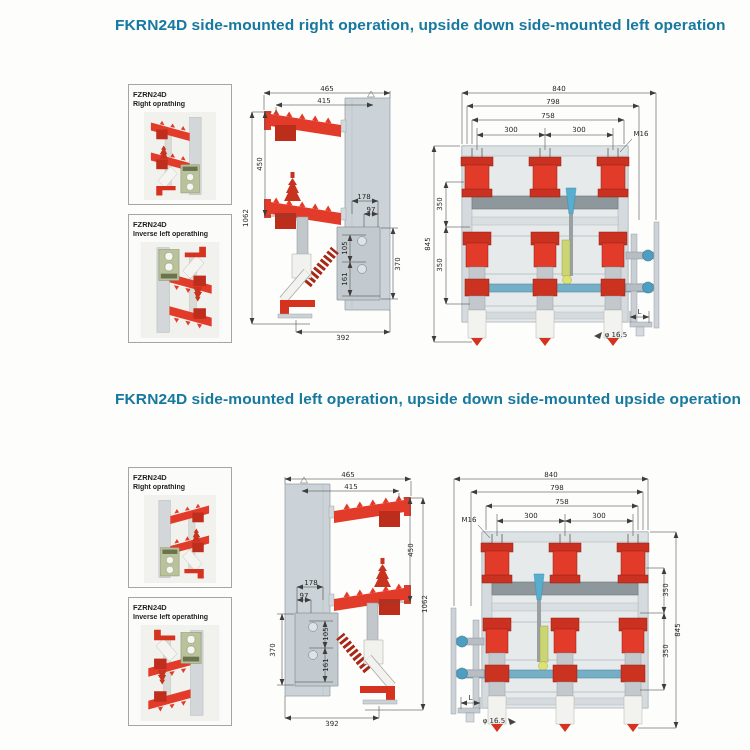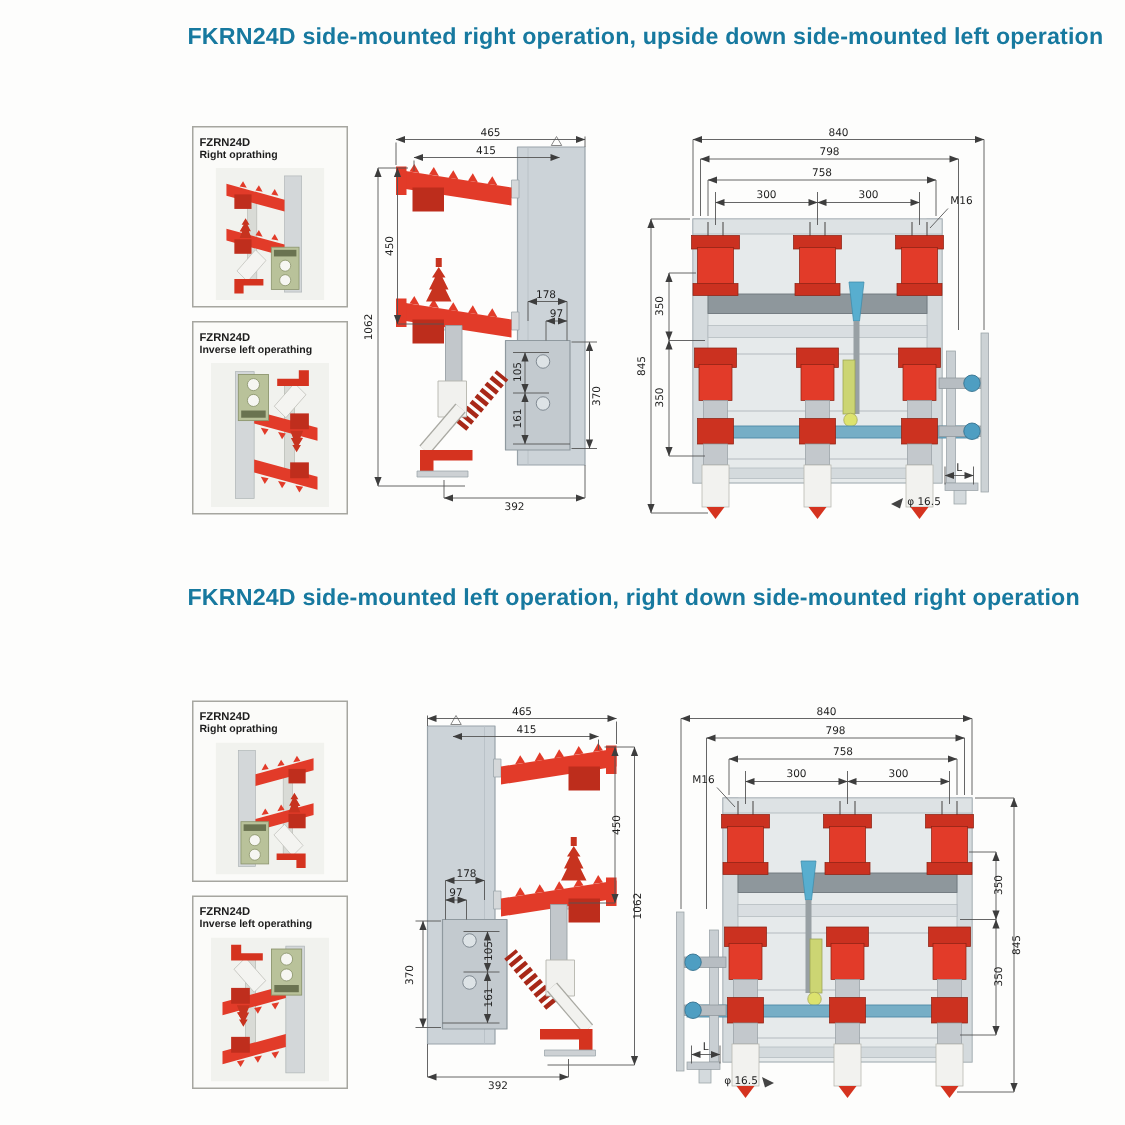--- a/index.html
+++ b/index.html
@@ -1,18 +1,18 @@
 <!DOCTYPE html>
 <html><head>
 <meta charset="utf-8">
 <style>
   * { margin:0; padding:0; box-sizing:border-box; }
   html,body { width:750px; height:750px; background:#fdfdfc; font-family:"Liberation Sans",sans-serif; }
   .page { position:relative; width:750px; height:750px; overflow:hidden; background:#fdfdfc; }
-  .section-title { position:absolute; left:125px; font-size:15.5px; font-weight:bold; color:#17799f; letter-spacing:0.1px; white-space:nowrap; }
+  .section-title { position:absolute; left:115px; font-size:15.5px; font-weight:bold; color:#17799f; letter-spacing:0.1px; white-space:nowrap; }
   .panel-col { position:absolute; left:128px; width:104px; display:flex; flex-direction:column; gap:9px; }
   .panel-card { border:1px solid #a6a6a0; background:#fbfbf9; padding:5px 4px 4px 4px; display:flex; flex-direction:column; align-items:flex-start; }
   .panel-model { font-size:7.5px; font-weight:bold; color:#1d1d1d; line-height:1.25; }
   .panel-caption { font-size:7px; font-weight:bold; color:#1d1d1d; margin:1px 0 3px 0; text-align:center; line-height:1.2; }
   svg.drawing { position:absolute; overflow:visible; }
   .dimtext text { font-family:"DejaVu Sans",sans-serif; font-size:7px; fill:#1e1e1e; text-anchor:middle; }
   .defs-hidden { position:absolute; width:0; height:0; overflow:hidden; }
 </style>
 </head>
 <body>
@@ -279,21 +279,21 @@
       <text x="159" y="48">300</text>
       <text x="221" y="52">M16</text>
       <text x="10" y="160" transform="rotate(-90 10 160)">845</text>
       <text x="22" y="120" transform="rotate(-90 22 120)">350</text>
       <text x="22" y="181" transform="rotate(-90 22 181)">350</text>
       <text x="219.5" y="230">L</text>
       <text x="196" y="252.5">φ 16.5</text>
     </g>
   </svg>
 
-  <div class="section-title" style="top:390px;">FKRN24D side-mounted left operation, right down side-mounted right operation</div>
+  <div class="section-title" style="top:390px;">FKRN24D side-mounted left operation, upside down side-mounted upside operation</div>
 
   <div class="panel-col" style="top:467px;">
     <div class="panel-card">
       <div class="panel-model">FZRN24D</div>
       <div class="panel-caption">Right oprathing</div>
       <svg width="94" height="88" viewBox="0 0 82 100" preserveAspectRatio="xMidYMid meet">
         <use href="#g-photo-shapes" transform="translate(82 0) scale(-1 1)"></use>
       </svg>
     </div>
     <div class="panel-card">

